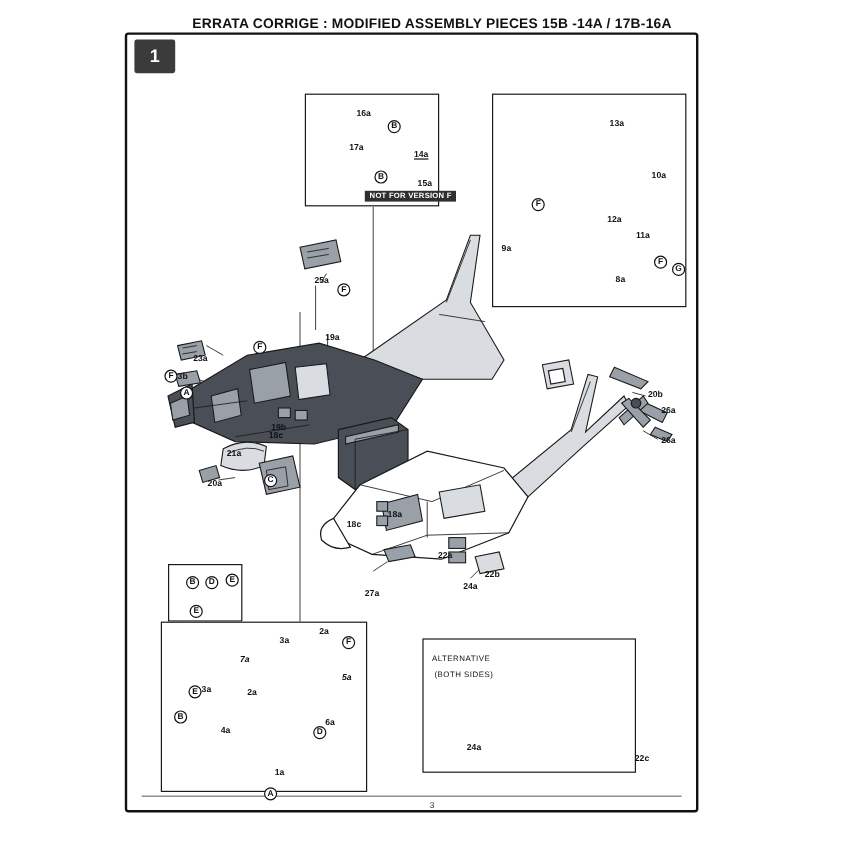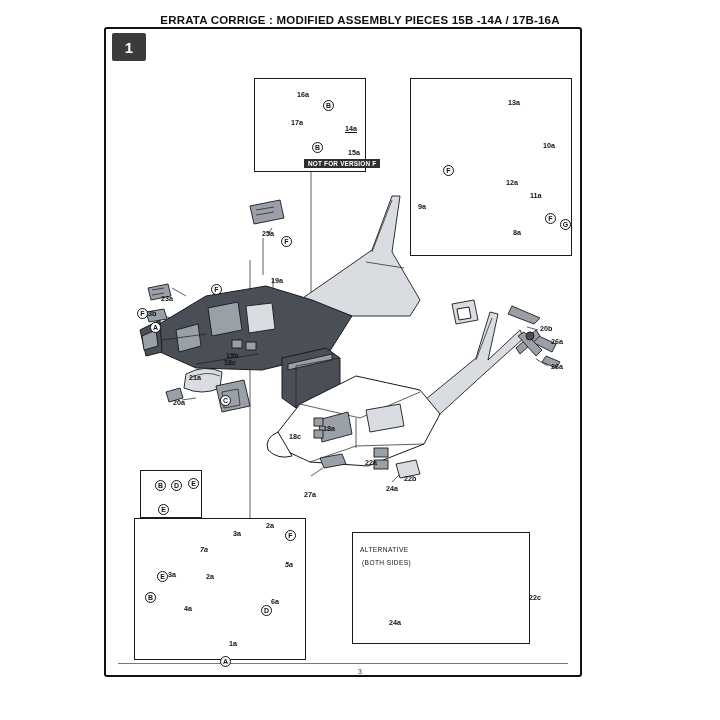--- a/index.html
+++ b/index.html
@@ -400,21 +400,21 @@
       <div class="lbl lbl-b" style="left: 304px; top: 478px; margin-top: 12px;">27a</div>
       <div class="lbl lbl-b" style="left: 233px; top: 529px;">3a</div>
       <div class="lbl lbl-b" style="left: 266px; top: 521px;">2a</div>
       <div class="lbl lbl-b" style="left: 200px; top: 545px; font-style: italic;">7a</div>
       <div class="lbl lbl-b" style="left: 285px; top: 560px; font-style: italic;">5a</div>
       <div class="lbl lbl-b" style="left: 168px; top: 570px;">3a</div>
       <div class="lbl lbl-b" style="left: 206px; top: 572px;">2a</div>
       <div class="lbl lbl-b" style="left: 184px; top: 604px;">4a</div>
       <div class="lbl lbl-b" style="left: 271px; top: 597px;">6a</div>
       <div class="lbl lbl-b" style="left: 229px; top: 639px;">1a</div>
-      <div class="lbl lbl-b" style="left: 491px; top: 593px; padding-left: 38px;">22c</div>
+      <div class="lbl lbl-b" style="left: 491px; top: 627px; padding-left: 38px;">22c</div>
       <div class="lbl lbl-b" style="left: 389px; top: 618px;">24a</div>
     </div>
 
   <div id="callouts">
       <div class="circ" style="left: 323px; top: 100px;">B</div>
       <div class="circ" style="left: 312px; top: 142px;">B</div>
       <div class="circ" style="left: 443px; top: 165px;">F</div>
       <div class="circ" style="left: 545px; top: 213px;">F</div>
       <div class="circ" style="left: 560px; top: 219px;">G</div>
       <div class="circ" style="left: 281px; top: 236px;">F</div>

